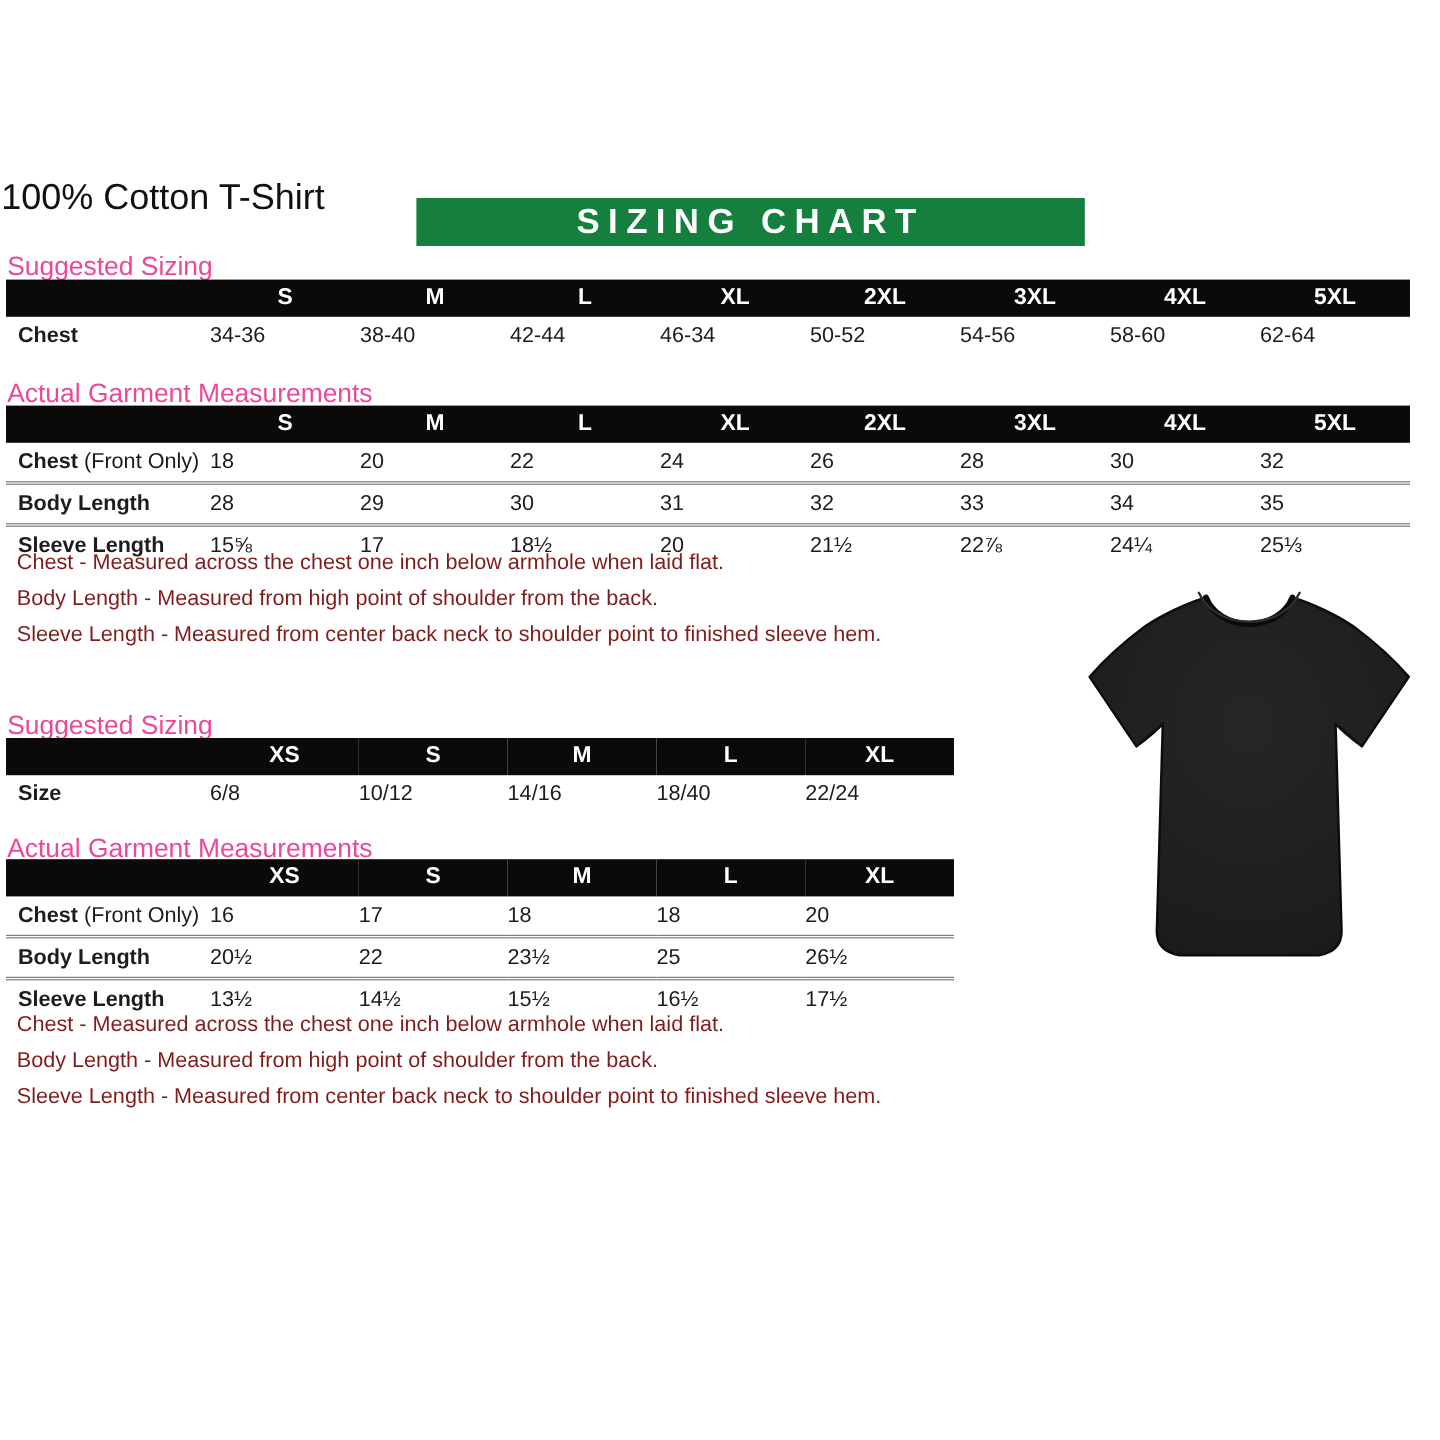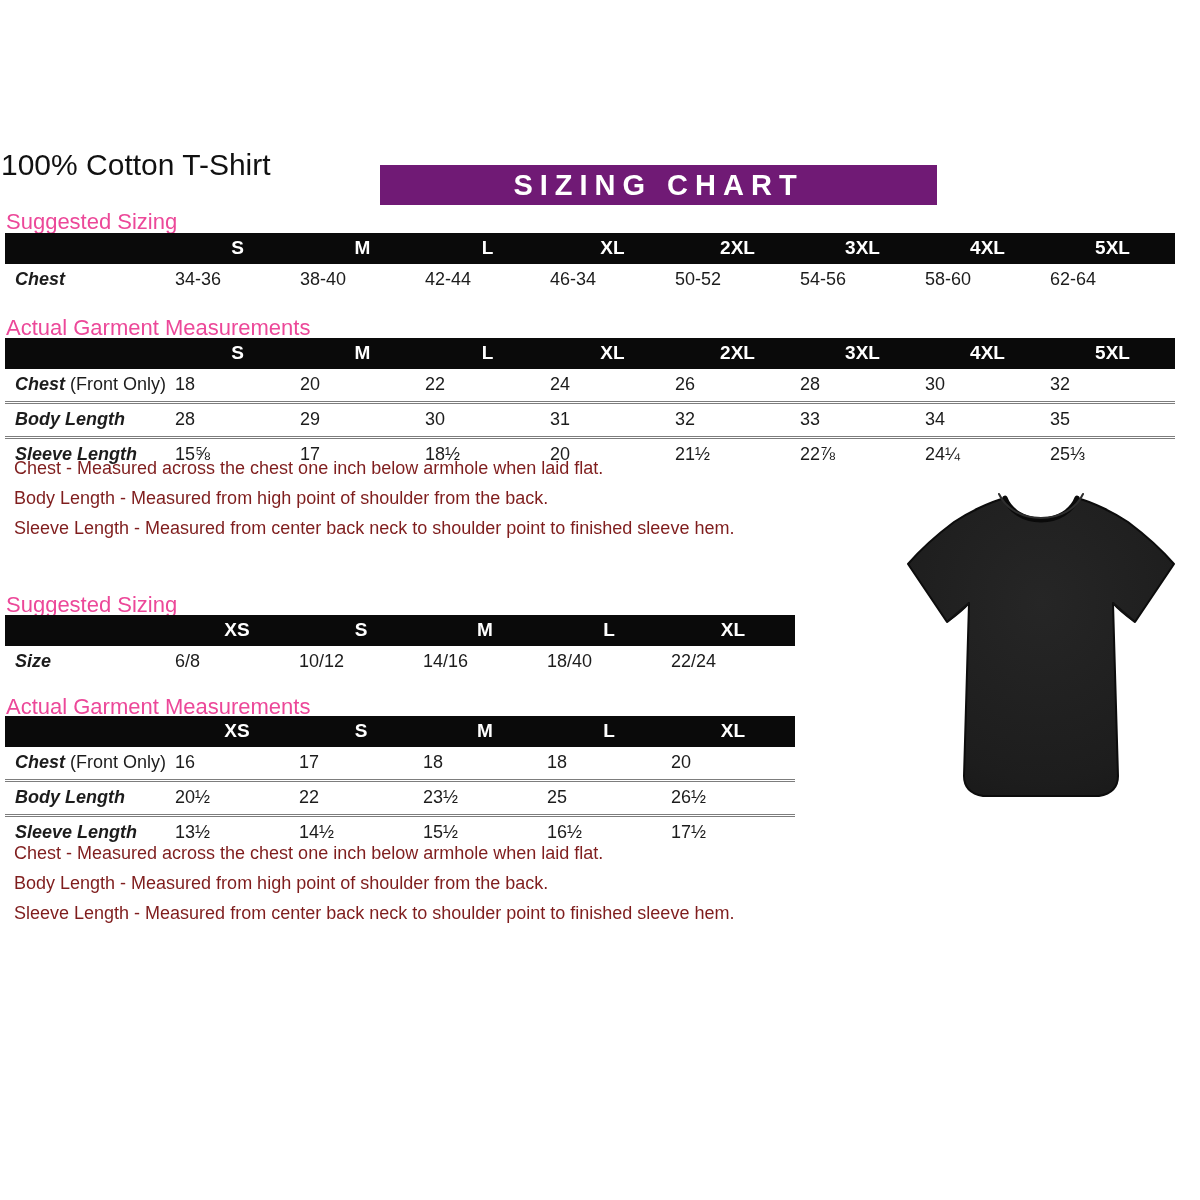--- a/index.html
+++ b/index.html
@@ -6,38 +6,38 @@
   .page {
     position:relative; width:1200px; height:1200px; background:#ffffff;
     font-family:"Liberation Sans", sans-serif; color:#1a1a1a; overflow:hidden;
   }
   .abs { position:absolute; }
 
   .main-title { font-size:30px; font-weight:400; color:#111; white-space:nowrap; }
   .youth-title { font-size:29px; font-weight:700; color:#111; white-space:nowrap; }
 
   .banner {
-    background:#701a75; color:#ffffff; display:flex; align-items:center; justify-content:center;margin-left:33px;
+    background:#15803d; color:#ffffff; display:flex; align-items:center; justify-content:center;
   }
   .banner span { font-size:29px; font-weight:700; letter-spacing:7px; white-space:nowrap; }
 
   .section-label { font-size:22px; color:#ec4899; }
 
   table.szt { border-collapse:collapse; table-layout:fixed; }
   table.szt thead th {
     background:#0a0a0a; color:#ffffff; font-size:19px; font-weight:700;
     padding:4px 0 5px 0; text-align:center;
   }
   table.szt thead th.lblcol { text-align:left; }
   table.szt tbody td {
     font-size:18px; color:#1c1c1c; padding:5px 0 6px 0;
     white-space:nowrap;
   }
   table.szt tbody td.lblcol { text-align:left; padding-left:10px; font-weight:400; }
-  table.szt tbody td.lblcol b { font-weight:700;font-style:italic; }
+  table.szt tbody td.lblcol b { font-weight:700; }
   table.szt.lined tbody tr + tr td { border-top:3px double #7d7d7d; }
 
   .notes div { font-size:18px; color:#7f1d1d; margin-bottom:9px; white-space:nowrap; }
 
   .tee-wrap { width:302px; height:342px; }
 </style>
 </head>
 <body>
 
 <div class="page">

